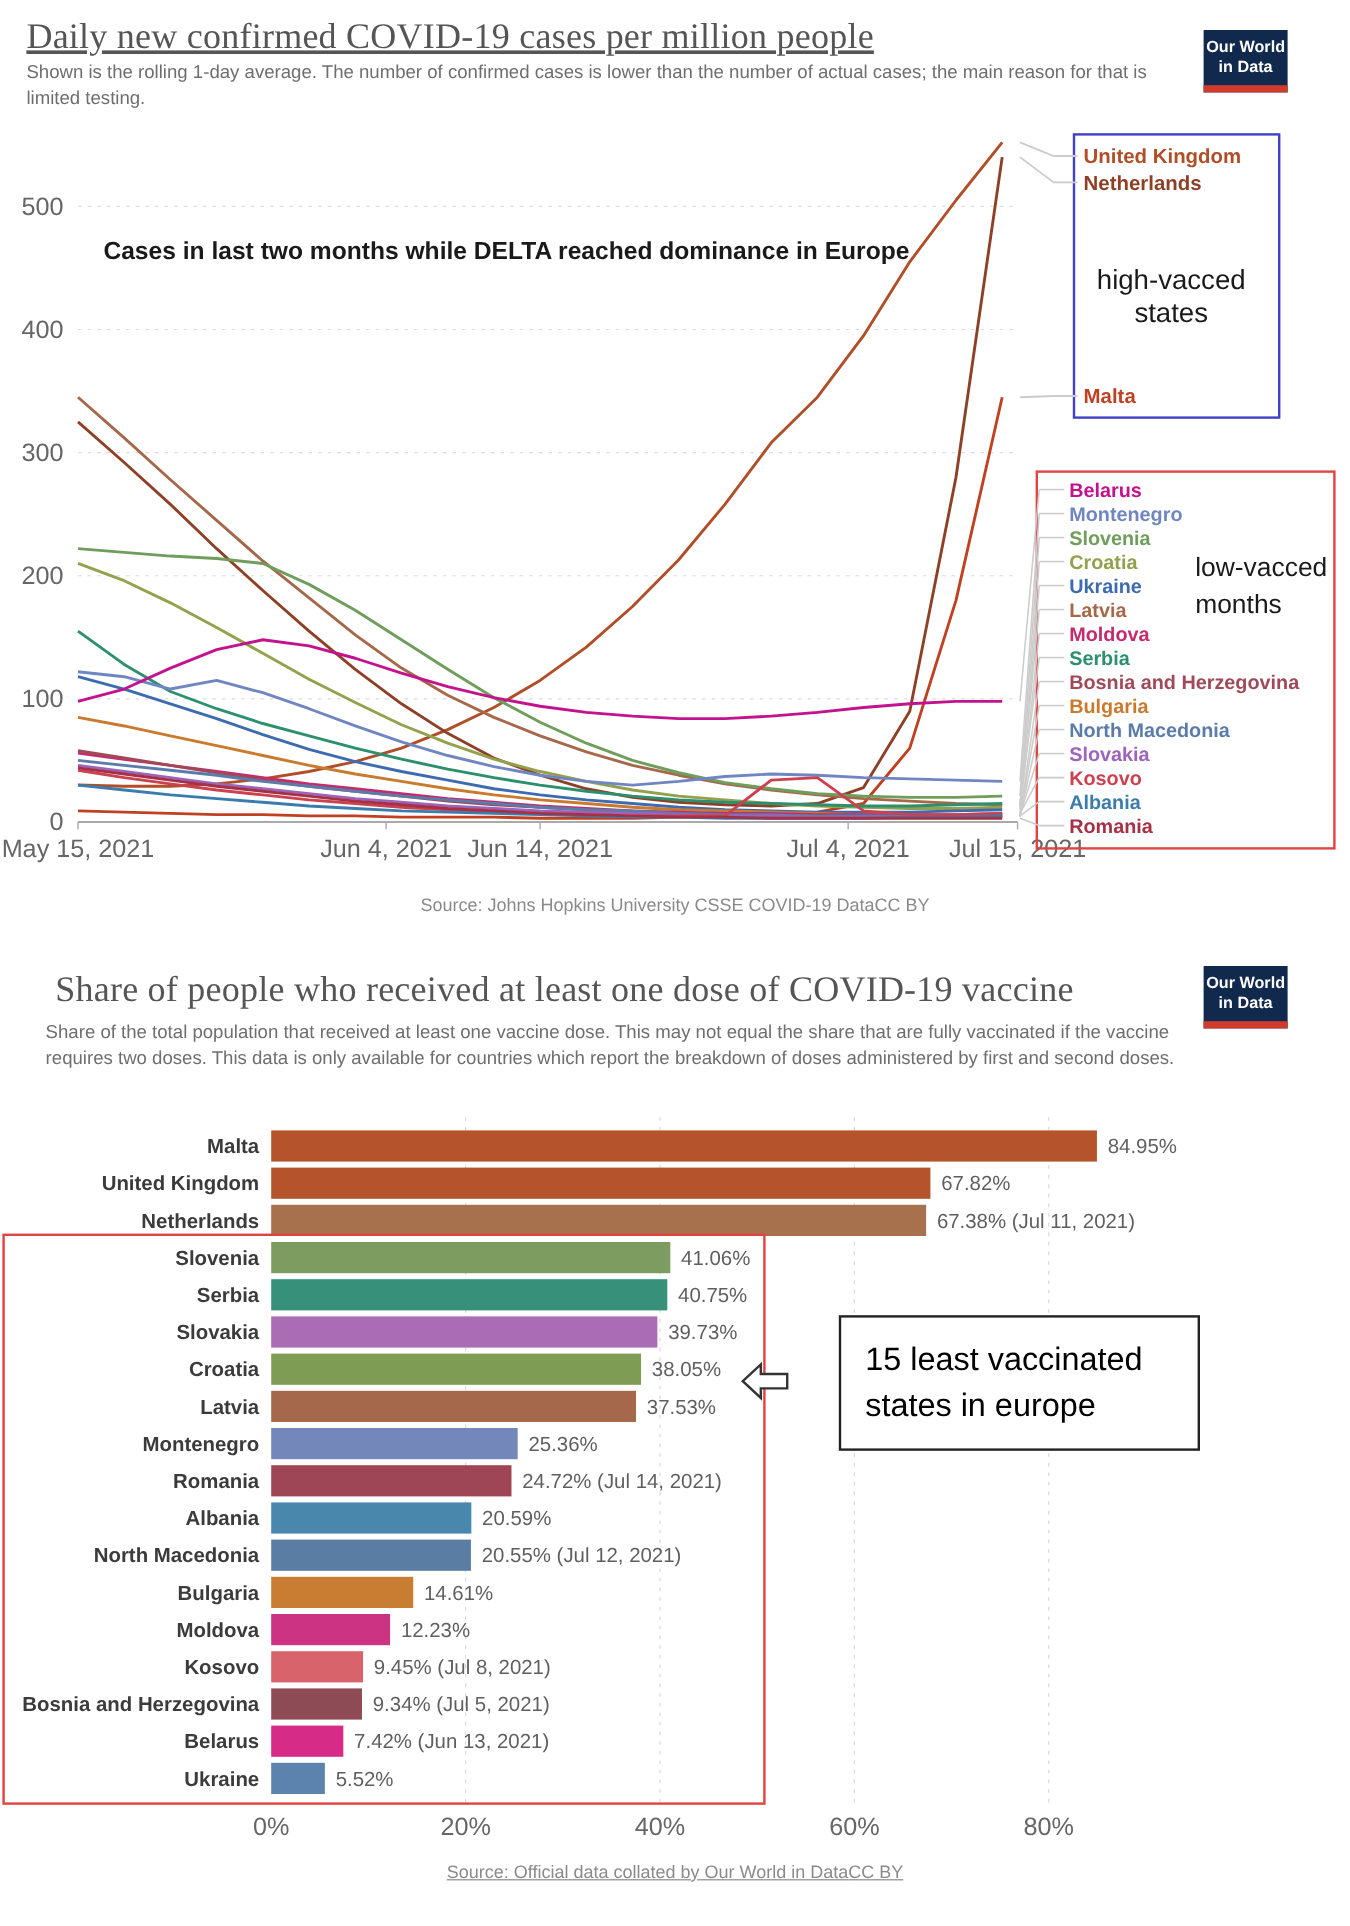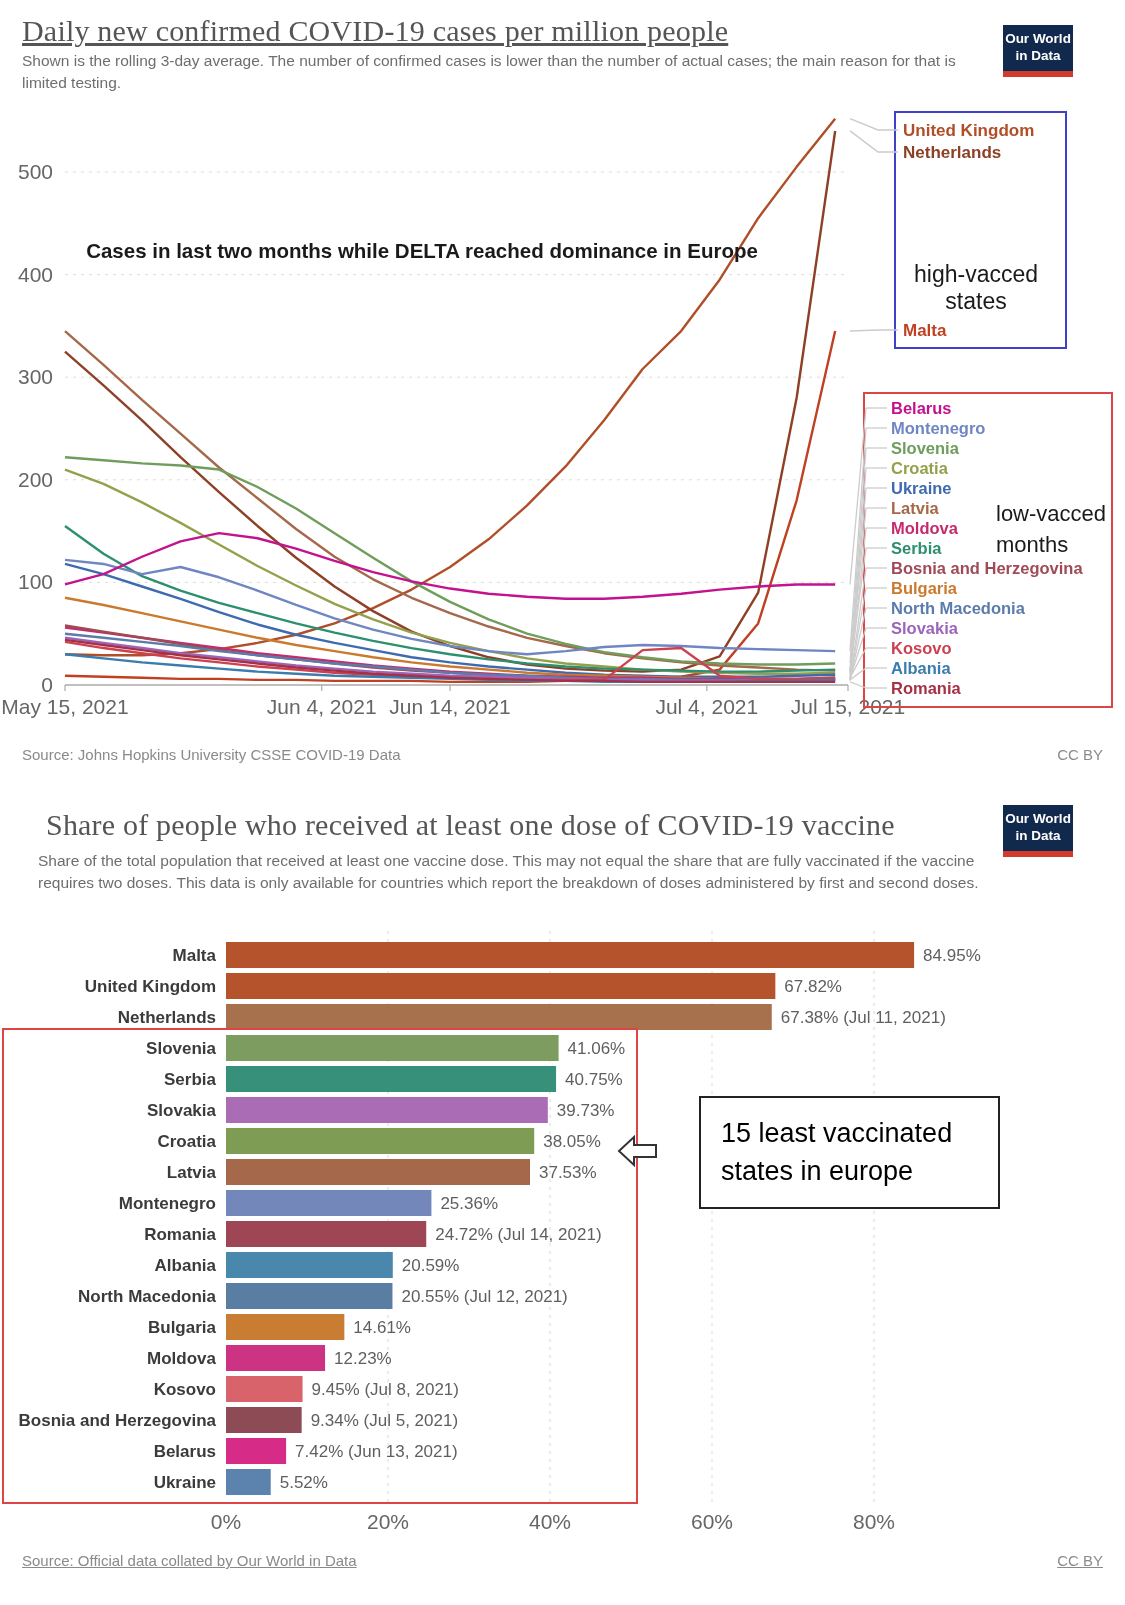--- a/index.html
+++ b/index.html
@@ -2,36 +2,36 @@
 <html><head>
 <meta charset="utf-8">
 <style>
   html,body{margin:0;padding:0;background:#ffffff;}
   body{width:1125px;height:1605px;position:relative;font-family:"Liberation Sans",sans-serif;overflow:hidden;}
   .abs{position:absolute;}
   .chart-title{font-family:"Liberation Serif",serif;font-weight:500;color:#555555;font-size:30px;letter-spacing:.2px;}
   .chart-sub{color:#6e6e6e;font-size:15.5px;line-height:1.45;}
   .owid-logo{width:70px;height:52px;background:#12294e;border-bottom:6px solid #d13b2c;color:#ffffff;
     display:flex;align-items:center;justify-content:center;text-align:center;font-size:13.5px;font-weight:700;line-height:1.25;box-sizing:border-box;}
-  .source-row{width:1081px;left:22px;display:flex;justify-content:space-between;color:#8a8a8a;font-size:15px;}
-  .annot{color:#1a1a1a;margin-top:41px;}
+  .source-row{width:1081px;left:22px;display:flex;justify-content:center;color:#8a8a8a;font-size:15px;}
+  .annot{color:#1a1a1a;}
   .delta-annot{width:680px;text-align:center;font-weight:700;font-size:20.5px;}
   .hi-box-label{width:180px;text-align:center;font-size:23px;}
   .lo-box-label{width:130px;font-size:22px;line-height:1.4;}
   .annot-box{border:2px solid #222222;background:#ffffff;padding:16px 20px;font-size:27px;line-height:1.42;width:257px;box-sizing:content-box;}
   svg text{font-family:"Liberation Sans",sans-serif;}
 </style>
 </head>
 <body>
 
 <h1 class="abs chart-title" style="left:22px;top:14px;margin:0;text-decoration:underline;">Daily new confirmed COVID-19 cases per million people</h1>
 <div class="abs owid-logo" style="left:1003px;top:25px;">
   <div><span>Our World</span><br><span>in Data</span></div>
 </div>
-<p class="abs chart-sub" style="left:22px;top:50px;width:952px;margin:0;">Shown is the rolling 3-day average. The number of confirmed cases is lower than the number of actual cases; the main reason for that is limited testing.</p>
+<p class="abs chart-sub" style="left:22px;top:50px;width:952px;margin:0;">Shown is the rolling 1-day average. The number of confirmed cases is lower than the number of actual cases; the main reason for that is limited testing.</p>
 
 <svg id="line-chart" class="abs" style="left:0;top:108px;" width="1125" height="638">
     <line x1="65" y1="577" x2="848" y2="577" stroke="#aaaaaa" stroke-width="1.5"></line>
     <text x="53" y="584" fill="#666666" font-size="21px" text-anchor="end">0</text>
     <line x1="65" y1="474.4" x2="848" y2="474.4" stroke="#dcdcdc" stroke-width="1" stroke-dasharray="3 5"></line>
     <text x="53" y="481.4" fill="#666666" font-size="21px" text-anchor="end">100</text>
     <line x1="65" y1="371.79999999999995" x2="848" y2="371.79999999999995" stroke="#dcdcdc" stroke-width="1" stroke-dasharray="3 5"></line>
     <text x="53" y="378.79999999999995" fill="#666666" font-size="21px" text-anchor="end">200</text>
     <line x1="65" y1="269.2" x2="848" y2="269.2" stroke="#dcdcdc" stroke-width="1" stroke-dasharray="3 5"></line>
     <text x="53" y="276.2" fill="#666666" font-size="21px" text-anchor="end">300</text>

